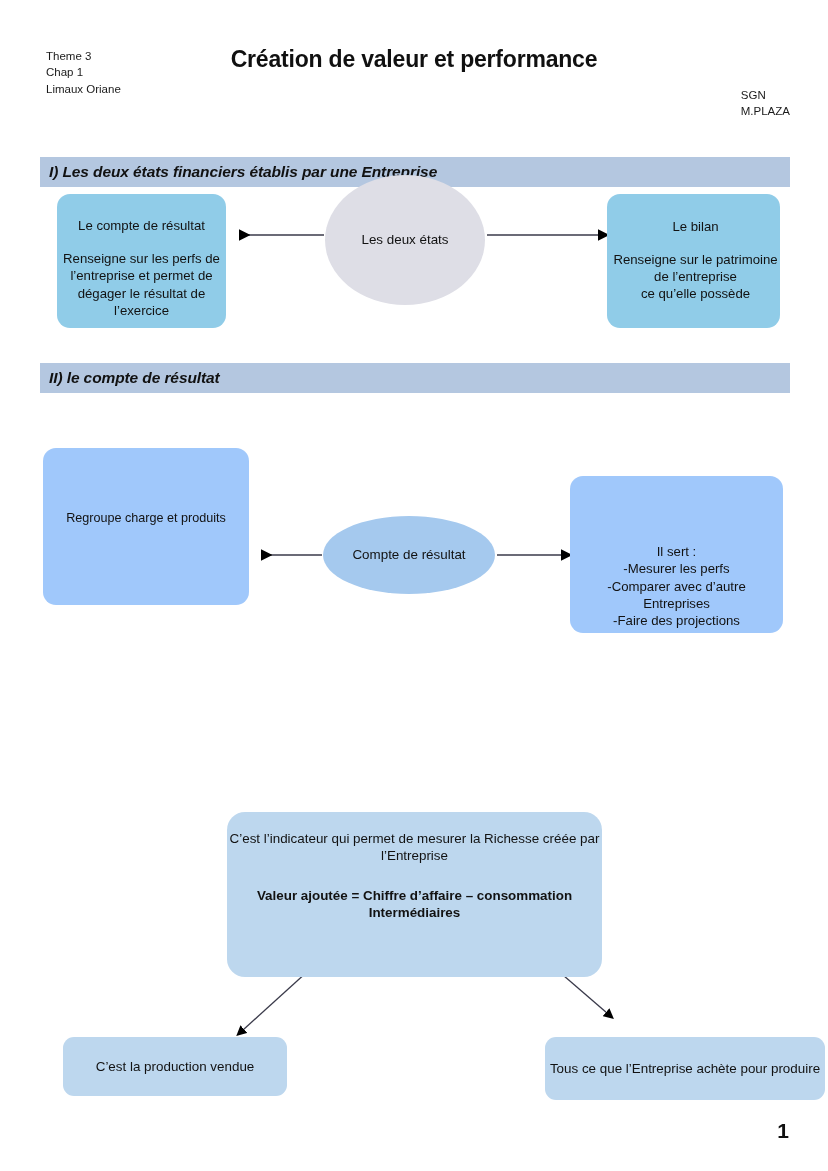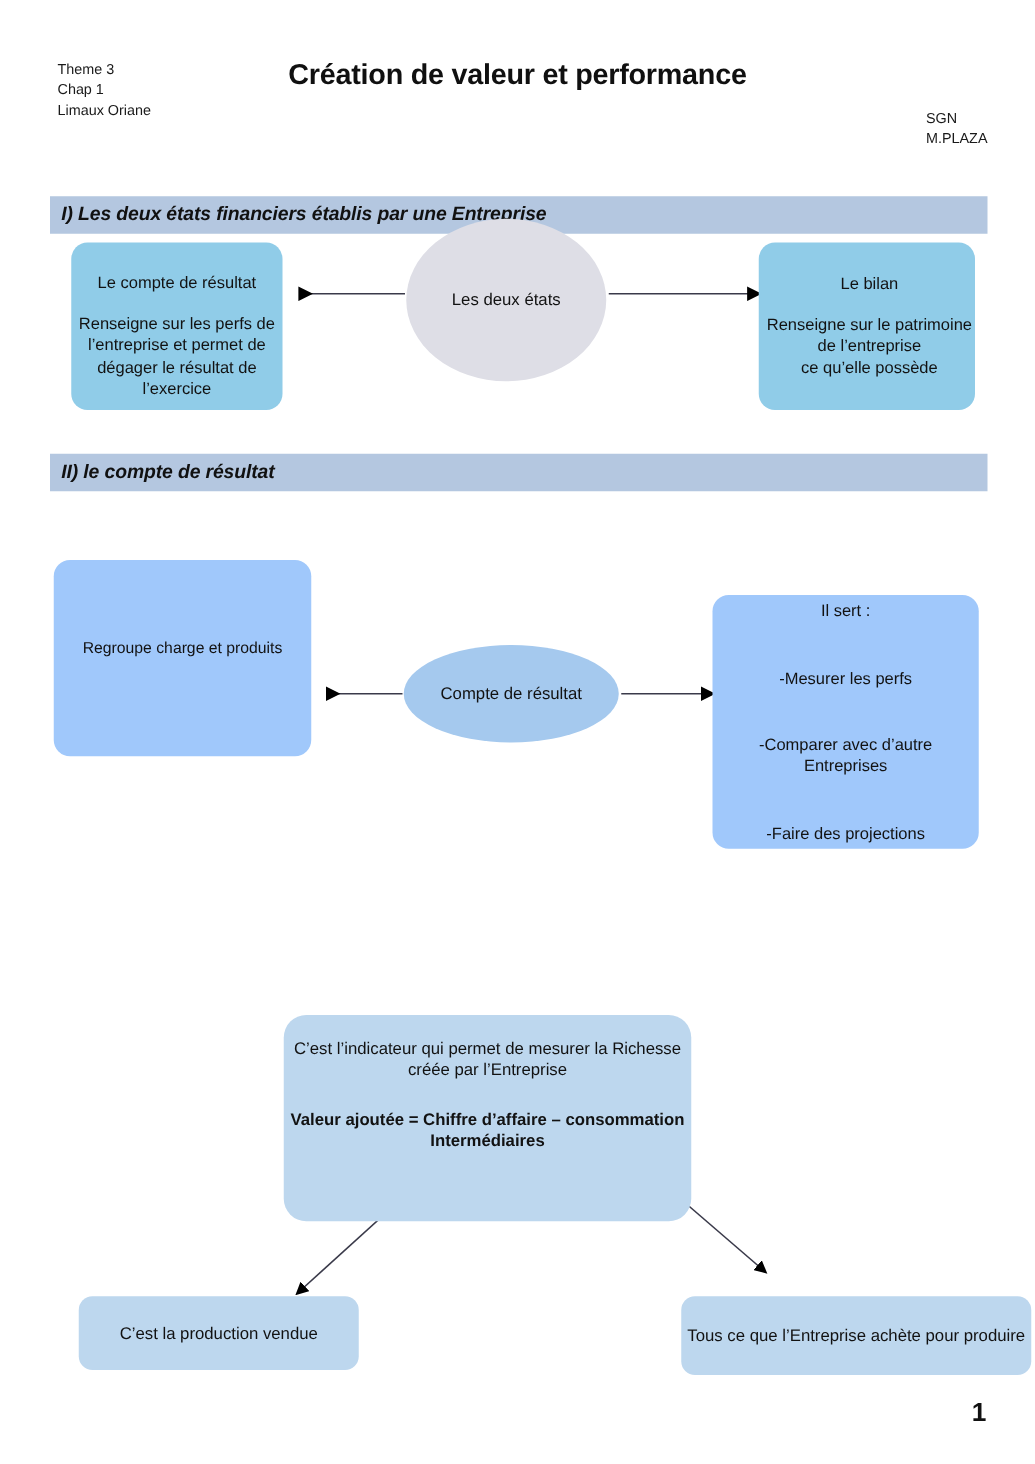--- a/index.html
+++ b/index.html
@@ -134,42 +134,42 @@
     height: 157px;
     background: #a0c8fb;
     font-size: 12.6px;
     padding: 4px 3px;
     border-radius: 13px;
   }
   #node-il-sert {
     left: 570px;
     top: 476px;
     width: 213px;
-    height: 203px;
+    height: 157px;
     background: #a0c8fb;
     font-size: 13.2px;
     padding: 4px 3px;
     border-radius: 13px;
-    justify-content: space-between;
+    justify-content: flex-end;
   }
   #node-compte-ellipse {
     left: 323px;
     top: 516px;
     width: 172px;
     height: 78px;
     background: #a5c9ee;
     border-radius: 50%;
     font-size: 13.4px;
   }
 
   
   #node-valeur-ajoutee {
     left: 227px;
     top: 812px;
-    width: 326px;
+    width: 375px;
     height: 165px;
     background: #bdd7ee;
     border-radius: 18px;
     font-size: 13.4px;
     justify-content: flex-start;
     padding-top: 18px;
   }
   #node-valeur-ajoutee .formula {
     font-weight: bold;
     margin-top: 22px;

